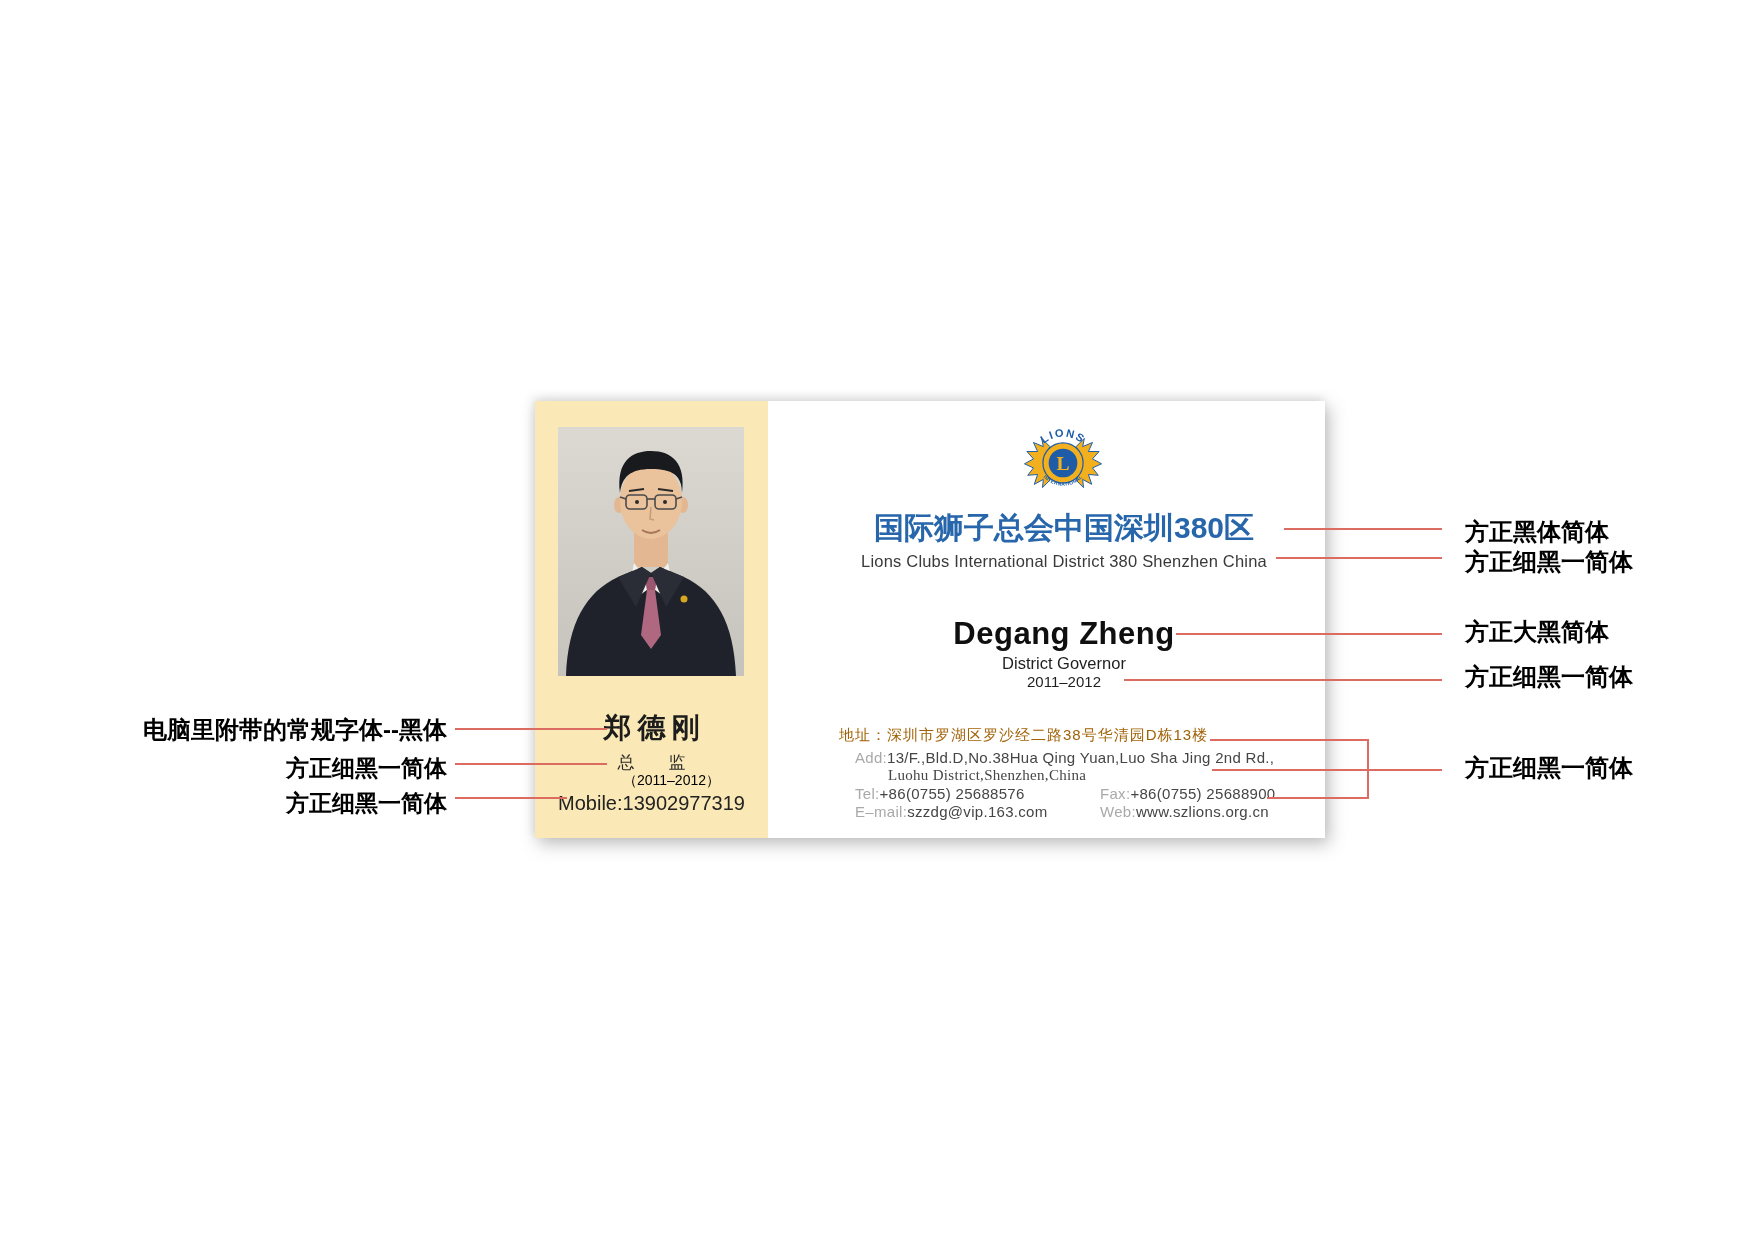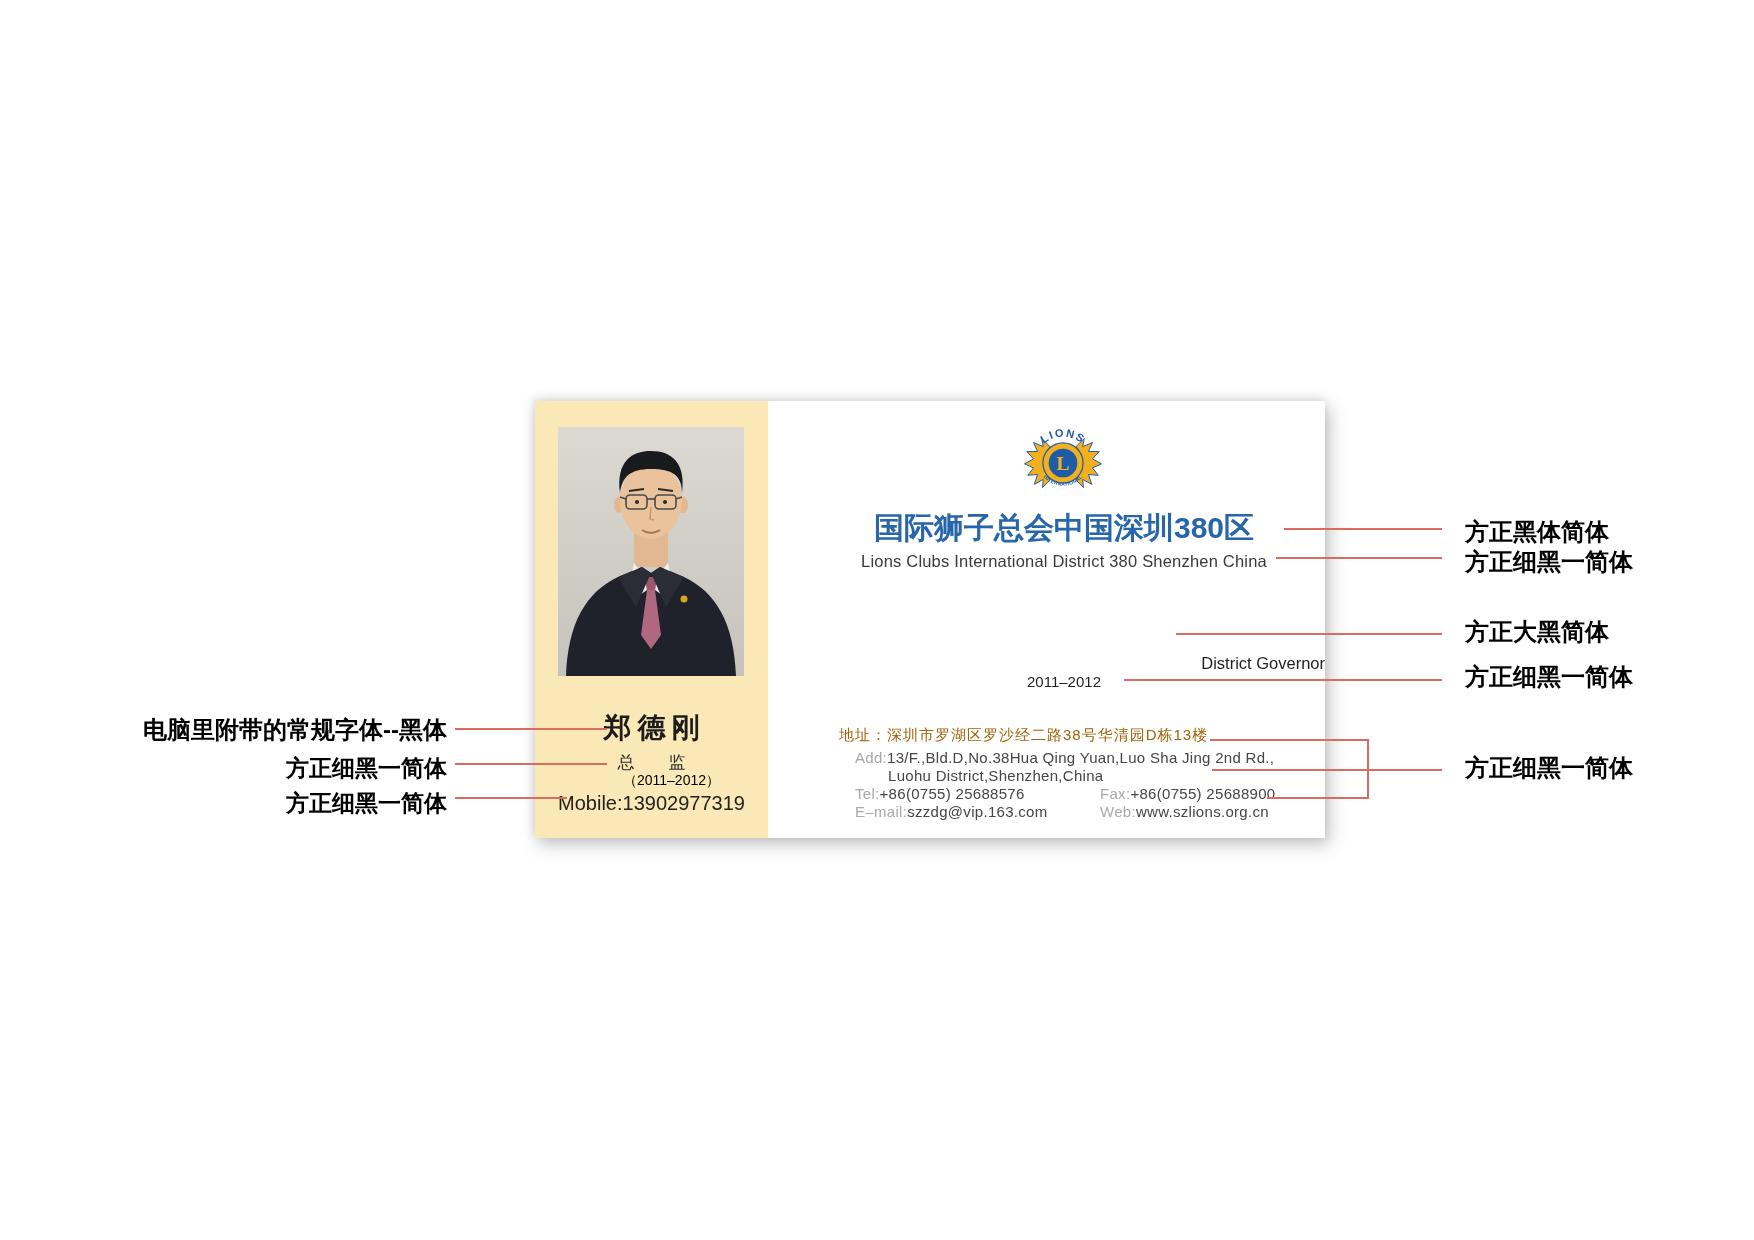--- a/index.html
+++ b/index.html
@@ -24,30 +24,30 @@
   .mobile{position:absolute;left:0;top:391px;width:233px;text-align:center;
     font-size:20px;color:#222222;}
 
   .emblem{position:absolute;left:487px;top:20px;width:82px;height:84px;}
   .headline-cn{position:absolute;left:268px;top:108px;width:522px;text-align:center;
     font-size:30px;line-height:38px;font-weight:600;color:#2766AB;}
   .headline-en{position:absolute;left:268px;top:151px;width:522px;text-align:center;
     font-size:16.5px;color:#3a3a3a;letter-spacing:.2px;}
   .person-name{position:absolute;left:268px;top:215px;width:522px;text-align:center;
     font-size:31px;font-weight:bold;color:#0f0f0f;letter-spacing:.5px;}
-  .person-title{position:absolute;left:268px;top:253px;width:522px;text-align:right;
+  .person-title{position:absolute;left:268px;top:253px;width:522px;text-align:center;
     font-size:16.5px;color:#1f1f1f;}
   .person-term{position:absolute;left:268px;top:272px;width:522px;text-align:center;
     font-size:15px;color:#1f1f1f;}
 
   .addr{font-size:15px;color:#454545;letter-spacing:.3px;white-space:nowrap;}
   .addr .lbl{color:#A9A9A9;}
   .addr-l1{position:absolute;left:304px;top:325px;color:#a16207;letter-spacing:1px;font-size:15px;white-space:nowrap;}
   .addr-l2{position:absolute;left:320px;top:348px;}
-  .addr-l3{position:absolute;left:353px;top:366px;}
+  .addr-l3{position:absolute;left:353px;top:366px;font-family:Liberation Serif, serif;}
   .addr-l4{position:absolute;left:320px;top:384px;width:470px;}
   .addr-l5{position:absolute;left:320px;top:402px;width:470px;}
   .col2{position:absolute;left:245px;top:0;}
 
   
   .rline{position:absolute;height:1.6px;background:#DC6B61;}
   .rline-v{position:absolute;width:1.6px;background:#DC6B61;}
 
   
   .annL{position:absolute;left:0;width:447px;text-align:right;color:#000;font-weight:600;white-space:nowrap;}
@@ -127,20 +127,21 @@
           <textPath href="#arcT" startOffset="50%" text-anchor="middle">LIONS</textPath>
         </text>
         <text font-size="6" font-weight="bold" fill="#1E5CA8" letter-spacing="0.4">
           <textPath href="#arcB" startOffset="50%" text-anchor="middle">INTERNATIONAL</textPath>
         </text>
       </svg>
     </div>
 
     <div class="headline-cn">国际狮子总会中国深圳380区</div>
     <div class="headline-en">Lions Clubs International District 380 Shenzhen China</div>
+    <div class="person-name">Degang Zheng</div>
     <div class="person-title">District Governor</div>
     <div class="person-term">2011–2012</div>
 
     <div class="addr-l1 addr">地址：深圳市罗湖区罗沙经二路38号华清园D栋13楼</div>
     <div class="addr-l2 addr">
       <span class="lbl">Add:</span><span>13/F.,Bld.D,No.38Hua Qing Yuan,Luo Sha Jing 2nd Rd.,</span>
     </div>
     <div class="addr-l3 addr">Luohu District,Shenzhen,China</div>
     <div class="addr-l4 addr">
       <span><span class="lbl">Tel:</span><span>+86(0755) 25688576</span></span>

